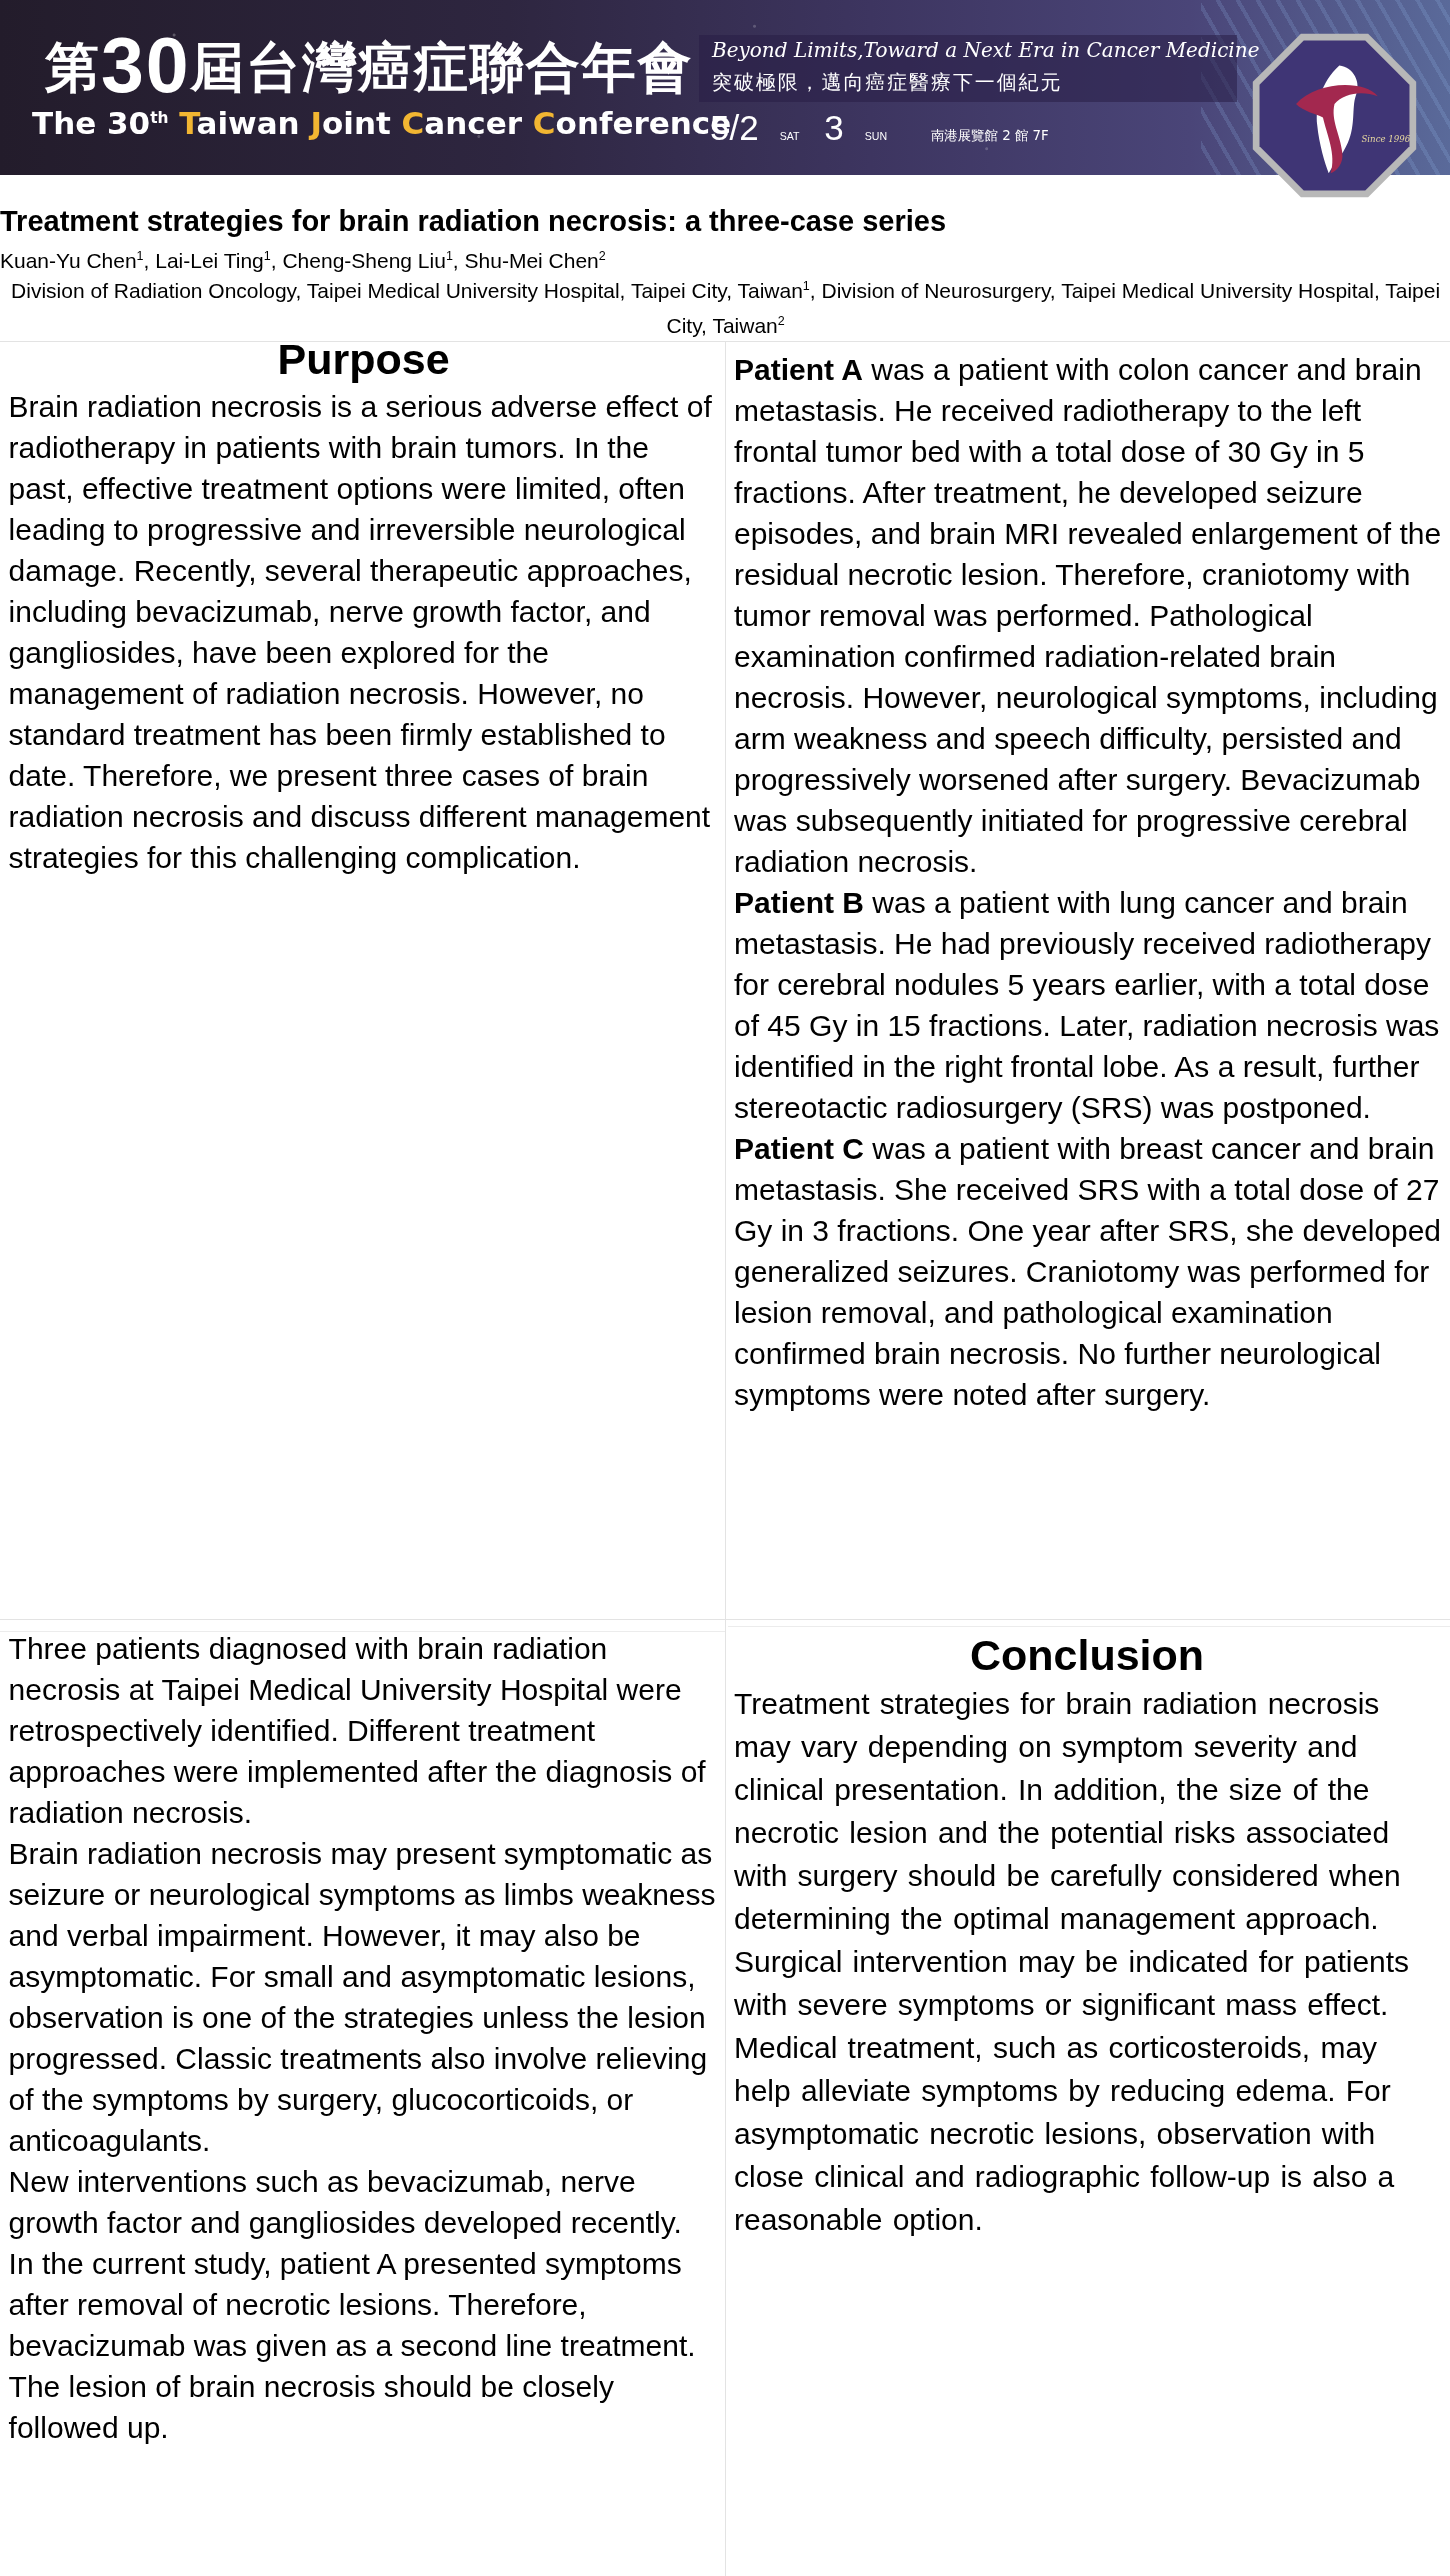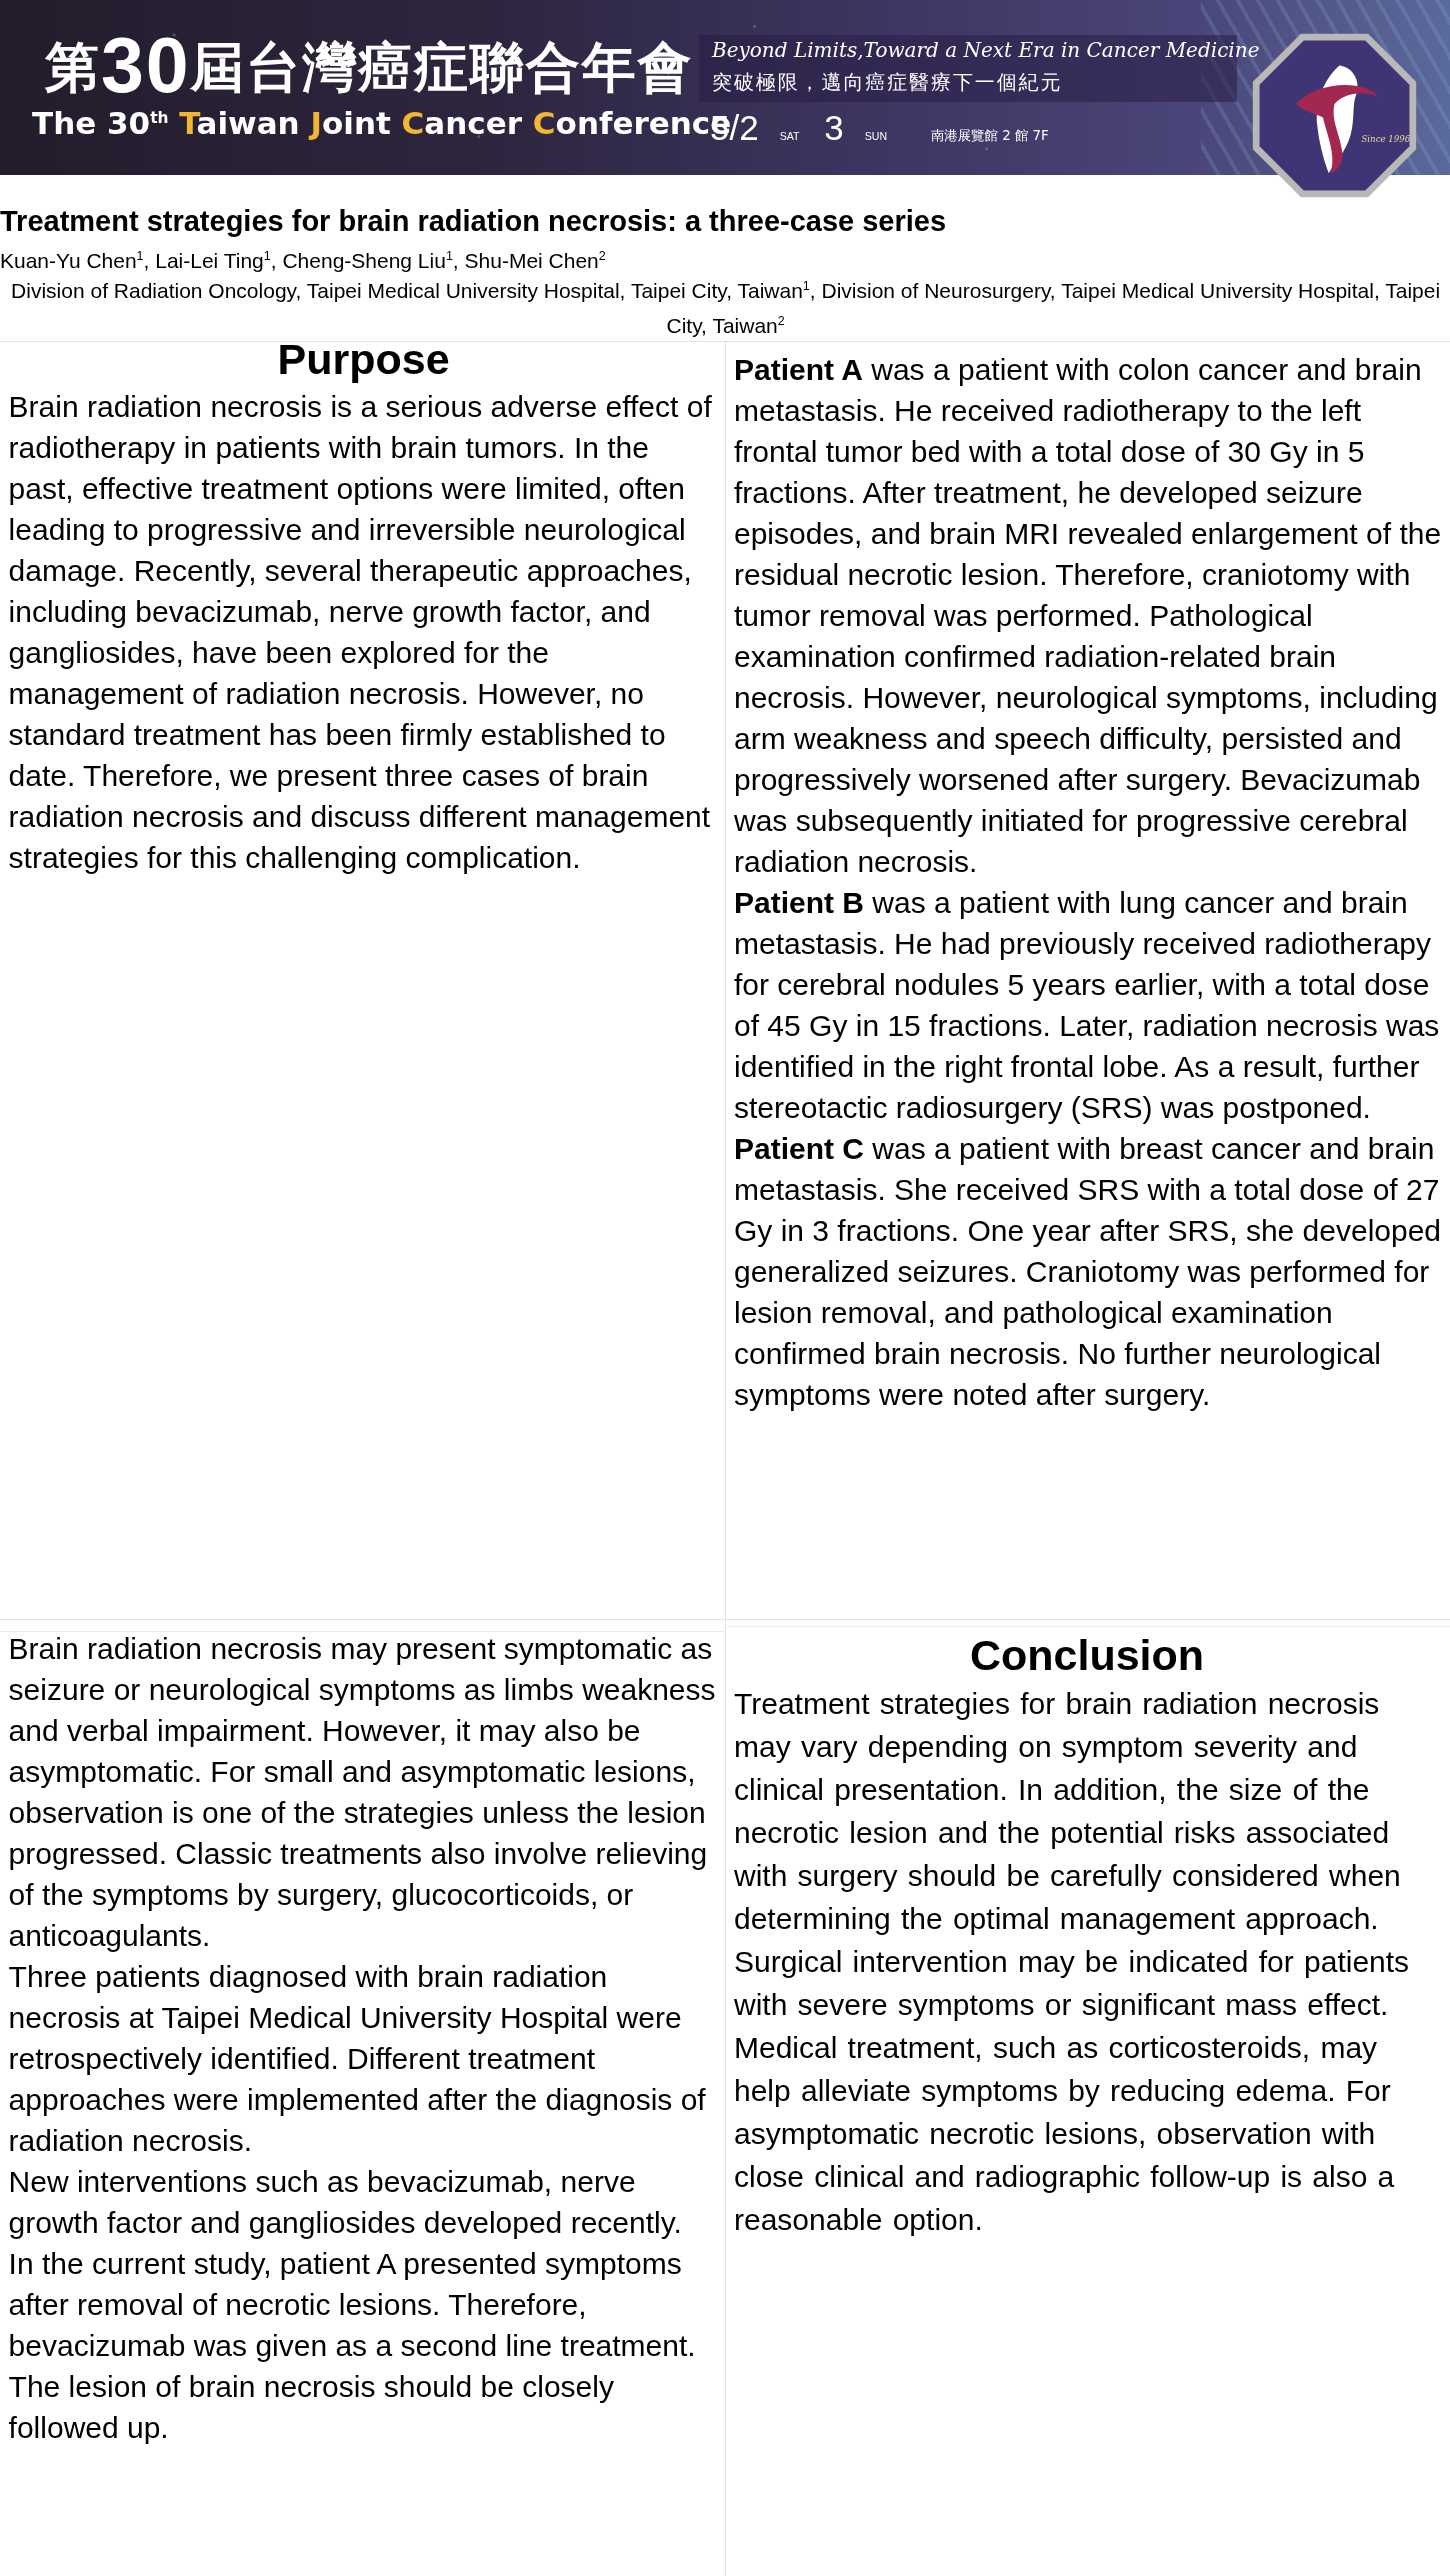--- a/index.html
+++ b/index.html
@@ -156,22 +156,22 @@
 <section class="section" style="left:734px; top:349px; width:710px;">
   <div class="body">
     <p><b>Patient A</b><span> was a patient with colon cancer and brain metastasis. He received radiotherapy to the left frontal tumor bed with a total dose of 30 Gy in 5 fractions. After treatment, he developed seizure episodes, and brain MRI revealed enlargement of the residual necrotic lesion. Therefore, craniotomy with tumor removal was performed. Pathological examination confirmed radiation-related brain necrosis. However, neurological symptoms, including arm weakness and speech difficulty, persisted and progressively worsened after surgery. Bevacizumab was subsequently initiated for progressive cerebral radiation necrosis.</span></p>
     <p><b>Patient B</b><span> was a patient with lung cancer and brain metastasis. He had previously received radiotherapy for cerebral nodules 5 years earlier, with a total dose of 45 Gy in 15 fractions. Later, radiation necrosis was identified in the right frontal lobe. As a result, further stereotactic radiosurgery (SRS) was postponed.</span></p>
     <p><b>Patient C</b><span> was a patient with breast cancer and brain metastasis. She received SRS with a total dose of 27 Gy in 3 fractions. One year after SRS, she developed generalized seizures. Craniotomy was performed for lesion removal, and pathological examination confirmed brain necrosis. No further neurological symptoms were noted after surgery.</span></p>
   </div>
 </section>
 
 <section class="section" style="left:8.6px; top:1628px; width:712px;">
   <div class="body">
+    <p>Three patients diagnosed with brain radiation necrosis at Taipei Medical University Hospital were retrospectively identified. Different treatment approaches were implemented after the diagnosis of radiation necrosis.</p>
     <p>Brain radiation necrosis may present symptomatic as seizure or neurological symptoms as limbs weakness and verbal impairment. However, it may also be asymptomatic. For small and asymptomatic lesions, observation is one of the strategies unless the lesion progressed. Classic treatments also involve relieving of the symptoms by surgery, glucocorticoids, or anticoagulants.</p>
-    <p>Three patients diagnosed with brain radiation necrosis at Taipei Medical University Hospital were retrospectively identified. Different treatment approaches were implemented after the diagnosis of radiation necrosis.</p>
     <p>New interventions such as bevacizumab, nerve growth factor and gangliosides developed recently.</p>
     <p>In the current study, patient A presented symptoms after removal of necrotic lesions. Therefore, bevacizumab was given as a second line treatment. The lesion of brain necrosis should be closely followed up.</p>
   </div>
 </section>
 
 <section class="section" style="left:734px; top:1628px; width:706px;">
   <h2>Conclusion</h2>
   <div class="body" style="line-height:43px; word-spacing:1.9px;">
     <p>Treatment strategies for brain radiation necrosis may vary depending on symptom severity and clinical presentation. In addition, the size of the necrotic lesion and the potential risks associated with surgery should be carefully considered when determining the optimal management approach. Surgical intervention may be indicated for patients with severe symptoms or significant mass effect. Medical treatment, such as corticosteroids, may help alleviate symptoms by reducing edema. For asymptomatic necrotic lesions, observation with close clinical and radiographic follow-up is also a reasonable option.</p>
   </div>

